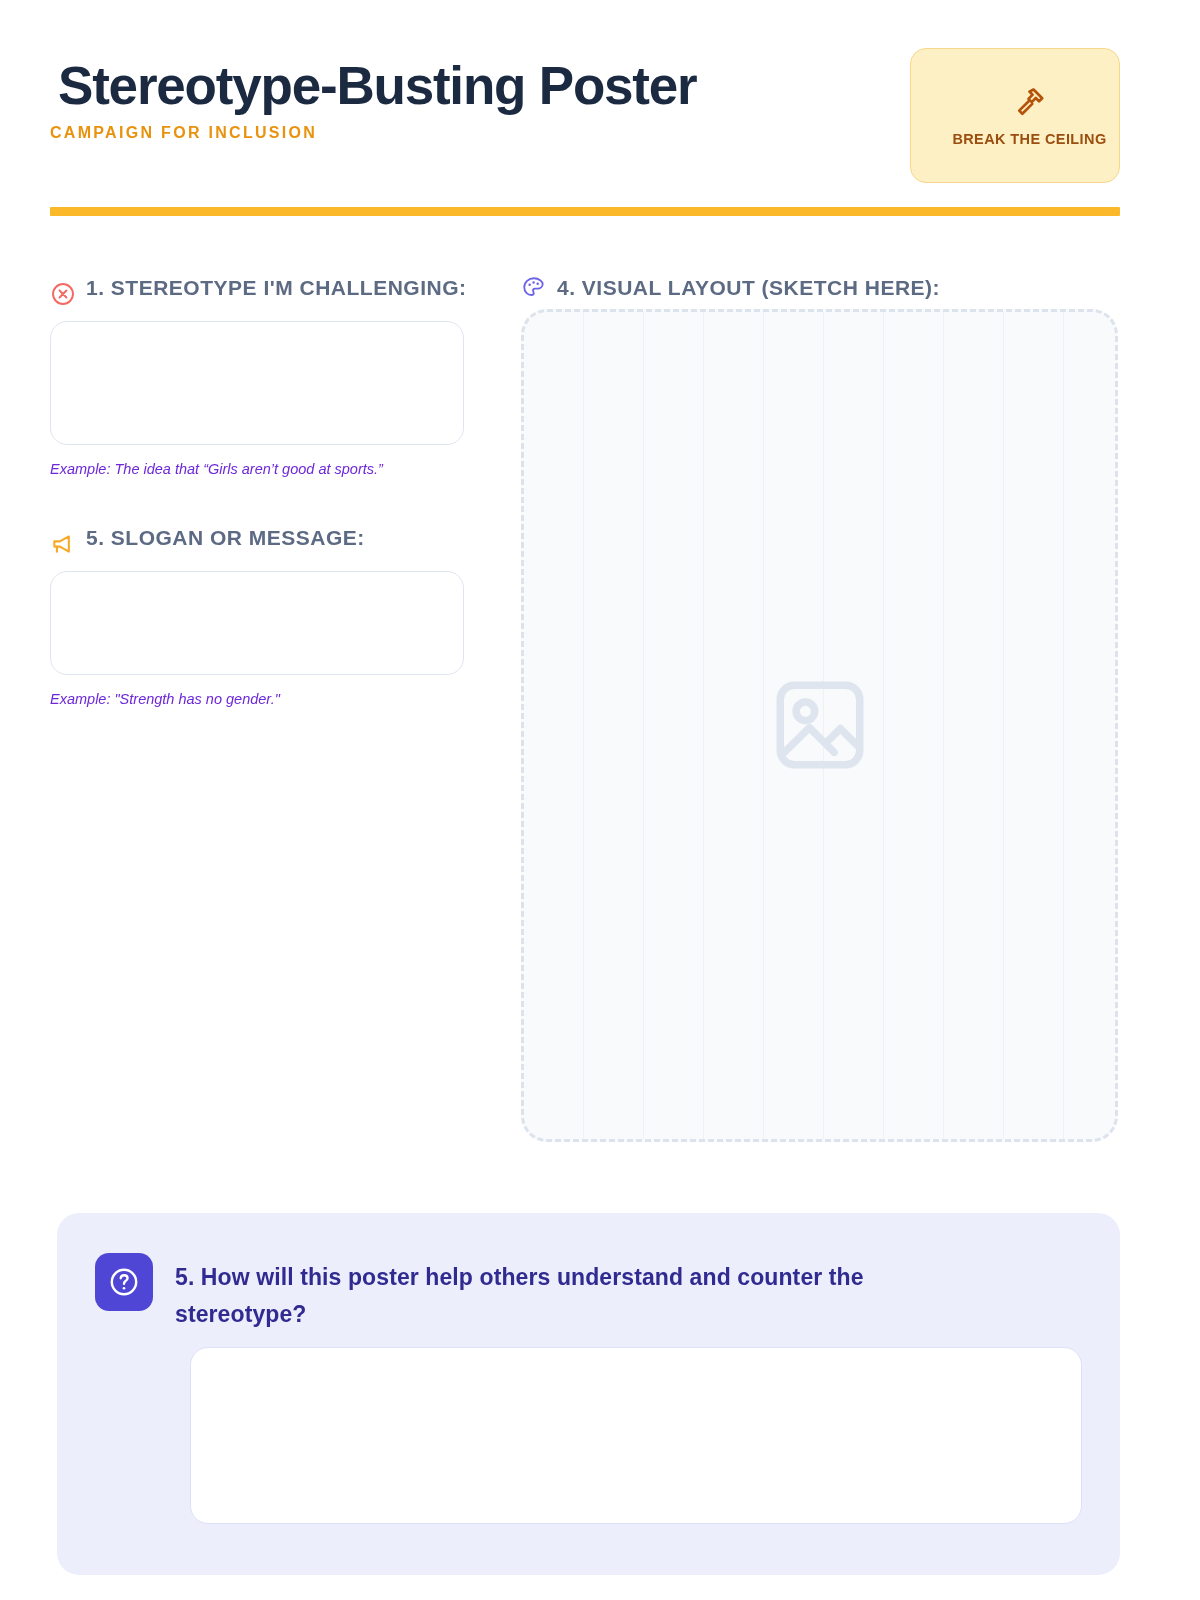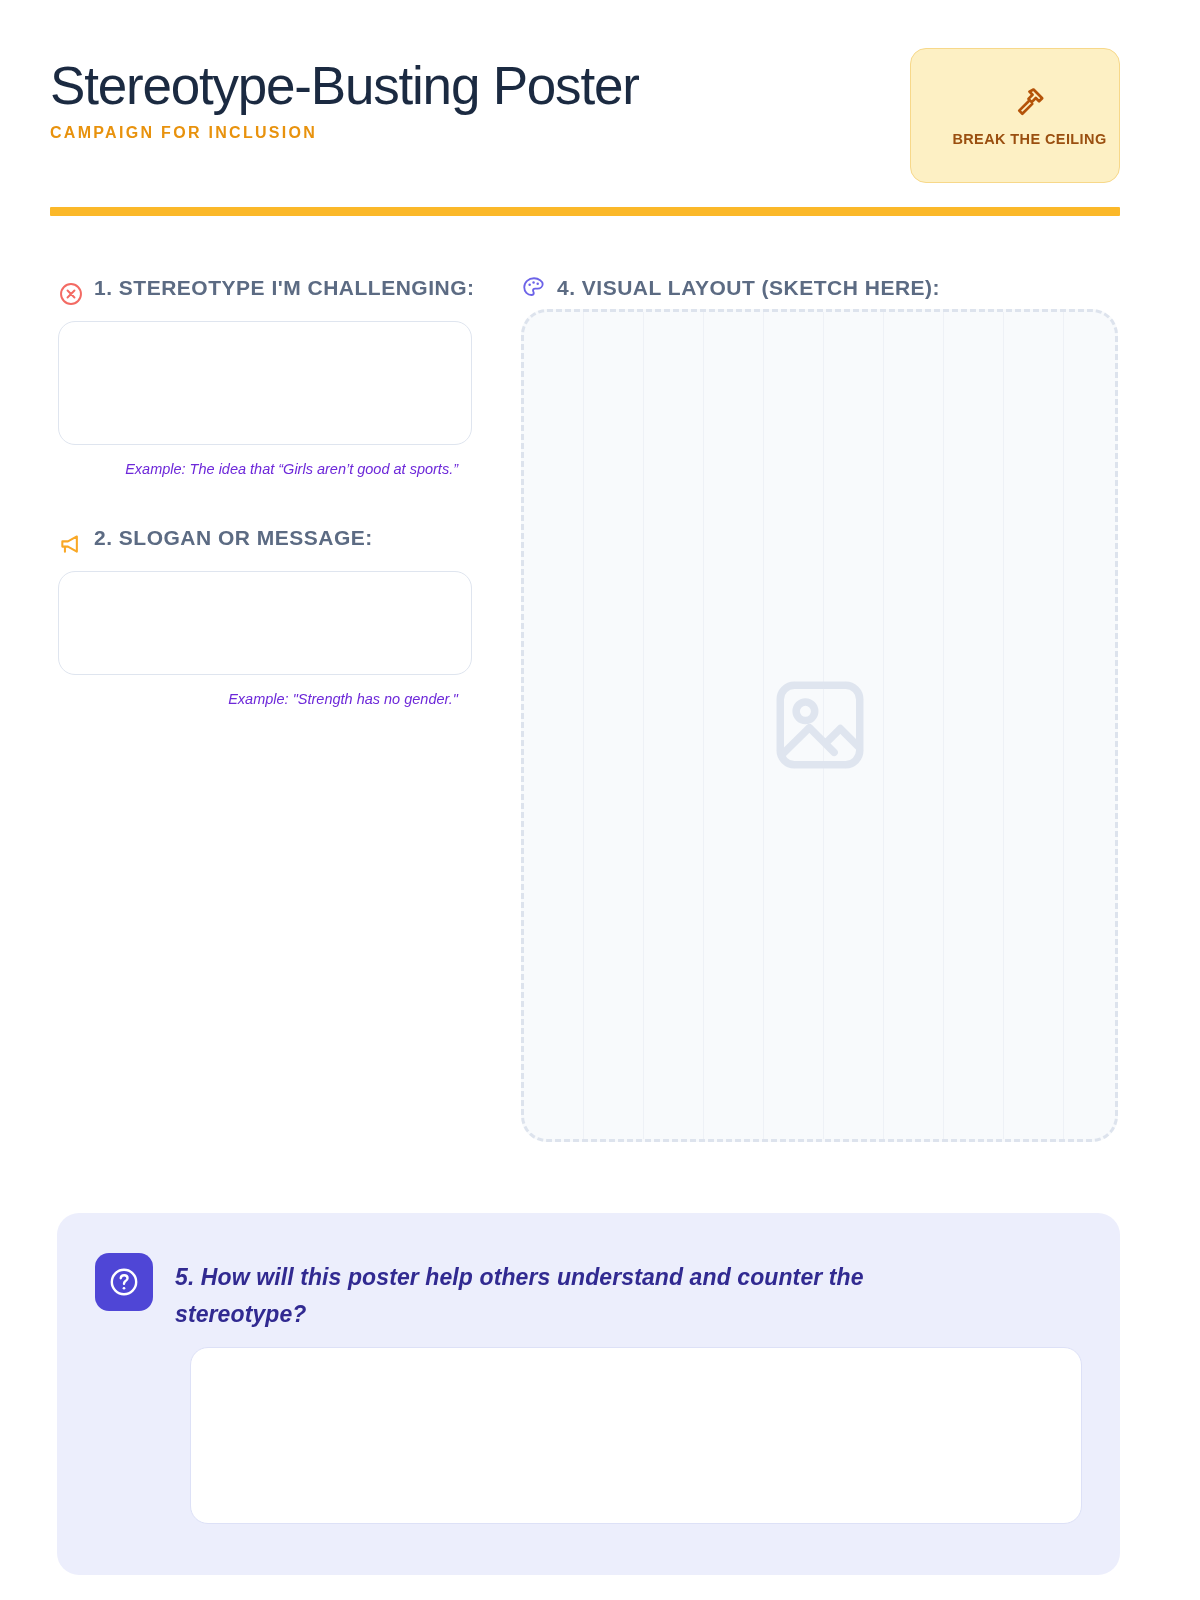--- a/index.html
+++ b/index.html
@@ -29,25 +29,26 @@
     width: 1070px;
     height: 140px;
   }
   .title-block {
     position: absolute;
     left: 0;
     top: 10px;
   }
   .main-title {
     font-size: 53px;
-    font-weight: normal;
+    font-weight: bold;
     color: #1b2a41;
     letter-spacing: -1.2px;
     line-height: 1.05;
     white-space: nowrap;
+    margin-left: 8px;
   }
   .subtitle {
     margin-top: 10px;
     font-size: 16px;
     font-weight: bold;
     color: #e8920d;
     letter-spacing: 2.3px;
   }
 
   .badge {
@@ -81,24 +82,23 @@
     top: 207px;
     width: 1070px;
     height: 9px;
     background: #fbb829;
     border-radius: 1px;
   }
 
   
   .left-col {
     position: absolute;
-    left: 58px;
+    left: 50px;
     top: 272px;
     width: 420px;
-    text-align: right;
   }
 
   .field-group { position: relative; }
 
   .field-header {
     display: flex;
     align-items: flex-start;
     gap: 10px;
     margin-bottom: 14px;
   }
@@ -184,21 +184,20 @@
 
   
   .bottom-panel {
     position: absolute;
     left: 57px;
     top: 1213px;
     width: 1063px;
     height: 362px;
     background: #eceefc;
     border-radius: 22px;
-    font-style: italic;
   }
   .reflect-header {
     position: absolute;
     left: 38px;
     top: 40px;
     right: 40px;
     display: flex;
     align-items: flex-start;
     gap: 22px;
   }
@@ -276,21 +275,21 @@
     <div class="spacer-1"></div>
 
     <div class="field-group">
       <div class="field-header">
         <span class="field-icon">
           <svg viewBox="0 0 24 24" fill="none" stroke="#f9a826" stroke-width="1.9" stroke-linecap="round" stroke-linejoin="round">
             <path d="M4 9.6 L4 14.4 L9.2 14.4 L17.4 19 L17.4 5 L9.2 9.6 Z"></path>
             <path d="M6.4 14.6 L6.4 19.2"></path>
           </svg>
         </span>
-        <span class="field-label">2. SLOGAN OR MESSAGE:</span>
+        <span class="field-label">5. SLOGAN OR MESSAGE:</span>
       </div>
       <div class="input-box h-mid"></div>
       <div class="hint">Example: "Strength has no gender."</div>
     </div>
 
     <div class="spacer-2"></div>
 
 
   </div>
 

